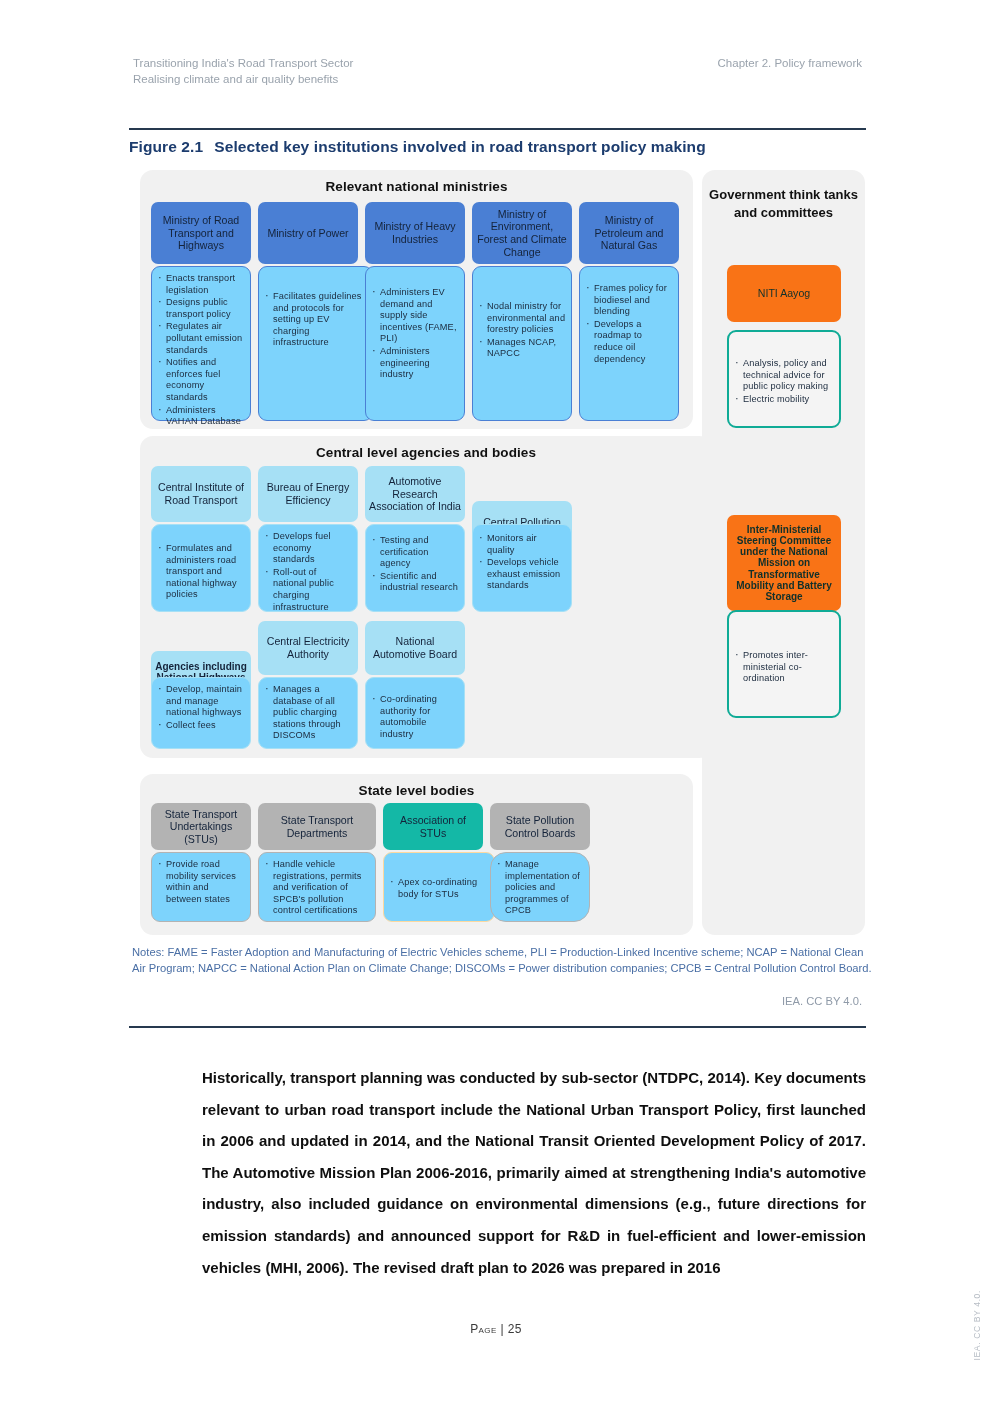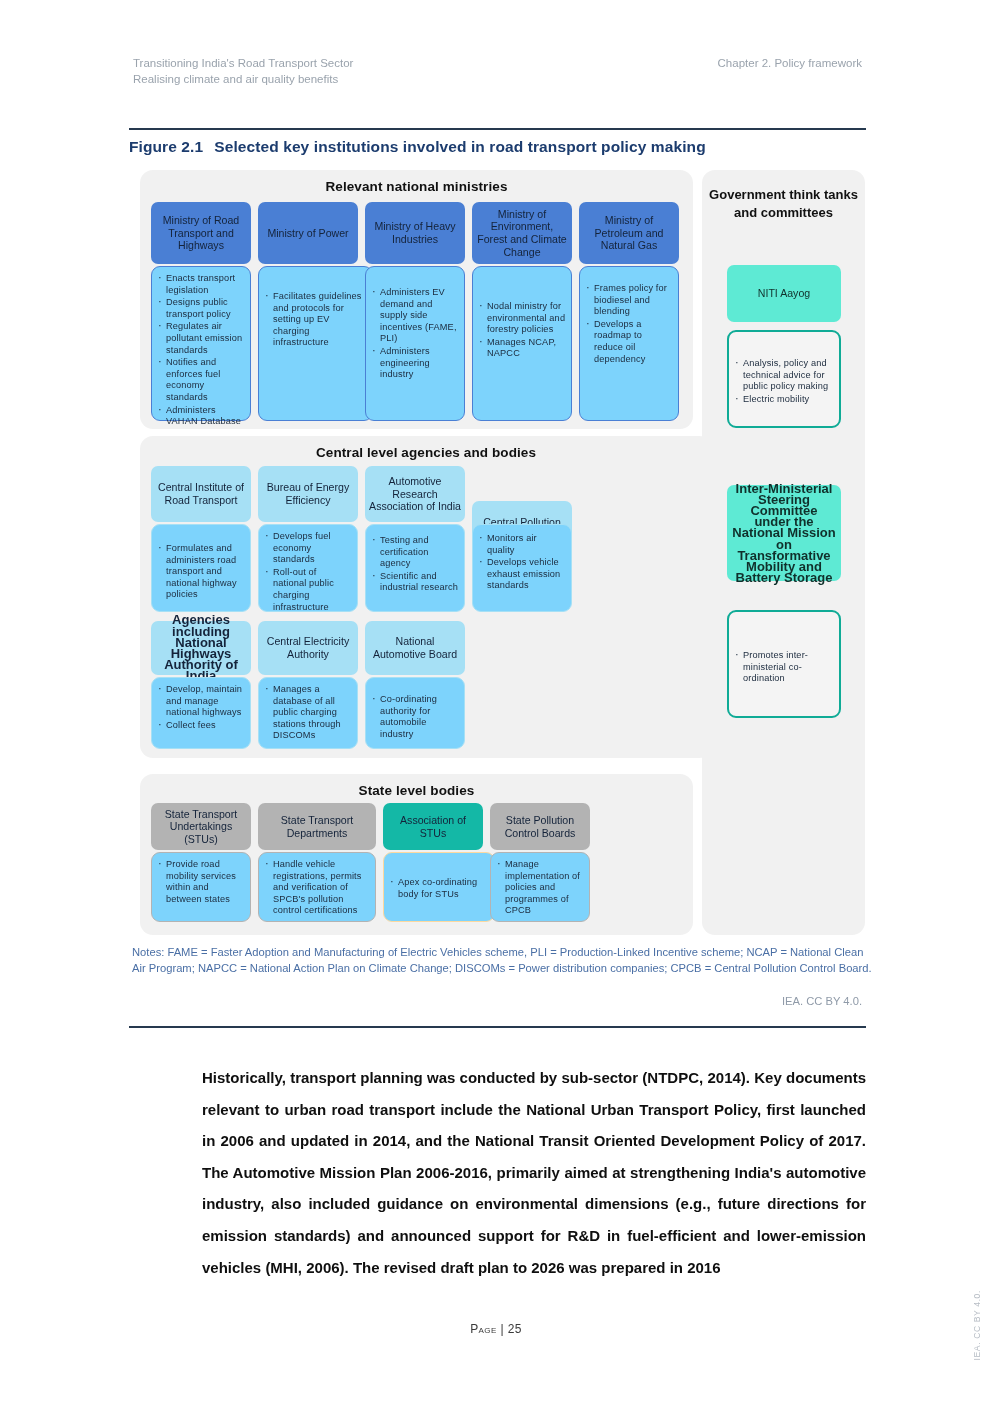--- a/index.html
+++ b/index.html
@@ -51,31 +51,31 @@
   .bbox li{position:relative; padding-left:8px; margin-bottom:1px;
     font-size:9.2px; line-height:11.6px; color:#1b2a3d; letter-spacing:.15px;}
   .bbox li:before{content:"\00B7"; position:absolute; left:0; top:-1px;
     font-size:11px; color:#1b2a3d;}
 
   
   .t-blue{background:#4a7fd4;}
   .b-blue{border-color:#4a7fd4;}
   .t-cyan{background:#a6e0f5;}
   .b-cyan{border-color:#a6e0f5;}
-  .t-teal{background:#5eead4; color:#10302b;text-align:center;}
+  .t-teal{background:#f97316; color:#10302b;text-align:center;}
   .b-teal{border-color:#0fab96;}
   .t-gray{background:#b3b3b3;}
   .b-gray{border-color:#b3b3b3;}
   .t-orange{background:#14b8a6;}
   .b-orange{border-color:#fcd9a0;}
 
   .bbox.b-cyan li:before,.bbox.b-gray li:before,
   .bbox.b-orange li:before,.bbox.b-teal li:before{color:#1b2a3d;}
 
-  .tiny{font-size:13px; line-height:11.2px; font-weight:bold;}
+  .tiny{font-size:10px; line-height:11.2px; font-weight:bold;margin-top:30px;}
 
   
   #think-head{position:absolute; left:6px; right:6px; top:16px; text-align:center;
     font-size:13px; font-weight:bold; color:#111; line-height:18px;}
 
   
   .notes{position:absolute; left:132px; top:944px; width:740px;
     font-size:11.2px; line-height:16px; color:#4a6fa5;}
   .credit{position:absolute; right:130px; top:995px; font-size:11.2px; color:#8f9aa8;}
 
@@ -224,21 +224,21 @@
       <div class="bbox b-gray" style="left:118px;top:78px;width:118px;height:70px;">
         <ul>
             <li>Handle vehicle registrations, permits and verification of SPCB's pollution control certifications</li>
           </ul>
       </div>
       <div class="bbox b-orange" style="left:243px;top:78px;width:112px;height:70px;padding-top:24px;">
         <ul>
             <li>Apex co-ordinating body for STUs</li>
           </ul>
       </div>
-      <div class="bbox b-gray" style="left:350px;top:78px;width:100px;height:70px;">
+      <div class="bbox b-gray" style="left:350px;top:78px;width:100px;height:70px;border-radius:16px;">
         <ul>
             <li>Manage implementation of policies and programmes of CPCB</li>
           </ul>
       </div>
     </div>
 
     <div class="panel" id="panel-think">
       <div id="think-head">Government think tanks and committees</div>
 
       <div class="hbox t-teal" style="left:25px;top:95px;width:114px;height:57px;">NITI Aayog</div>

